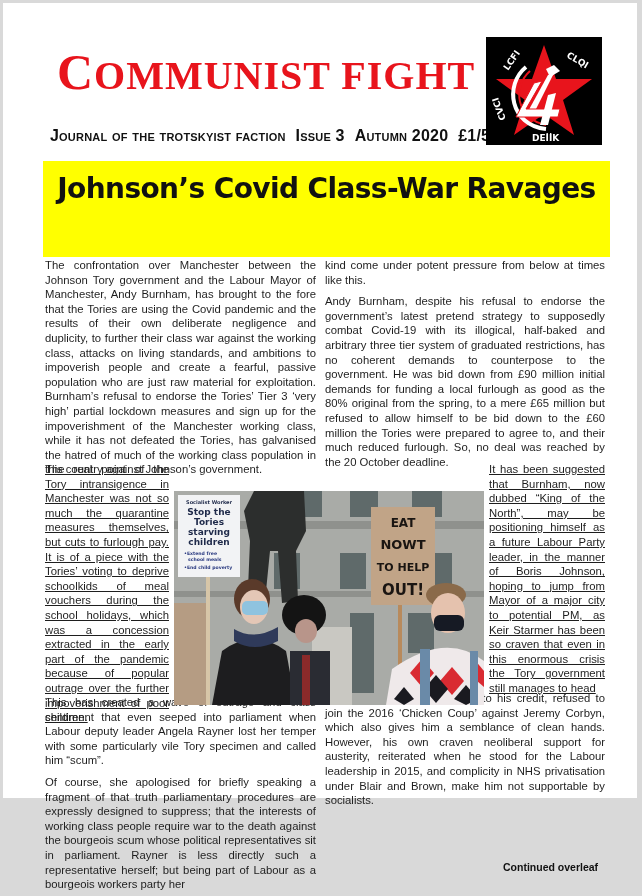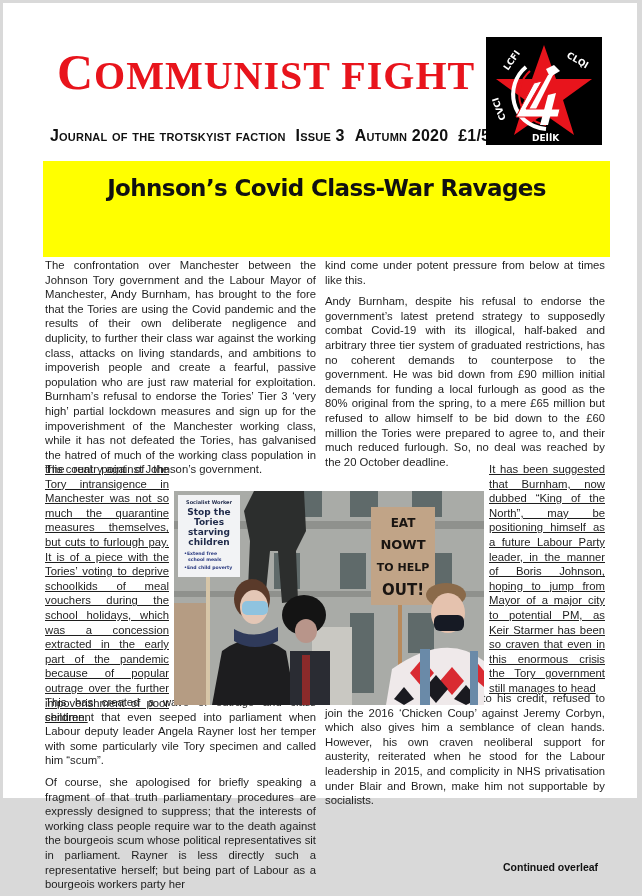--- a/index.html
+++ b/index.html
@@ -33,21 +33,21 @@
   }
   .logo svg { width: 100%; height: 100%; display: block; }
   .headline-box {
     position: absolute; left: 40px; top: 158px; width: 567px; height: 96px;
     background: #ffff00;
     text-align: center;
   }
   .headline-box h1 {
     margin: 0; padding-top: 6px;
     font-family: "DejaVu Sans", sans-serif; font-weight: bold;
-    font-size: 23px; line-height: 43px; letter-spacing: -0.6px; color: #111;
+    font-size: 28px; line-height: 43px; letter-spacing: -0.6px; color: #111;
   }
   .col {
     position: absolute; font-size: 11.3px; line-height: 14.6px; color: #1e1e1e;
     text-align: justify;
   }
   .col p { margin: 0 0 7px 0; }
   .col p.tight { margin-bottom: 12px; }
   .col-left { left: 42px; top: 255px; width: 271px; }
   .col-right { left: 322px; top: 255px; width: 280px; }
   .narrow-left { position: absolute; left: 42px; top: 459px; width: 124px; }

